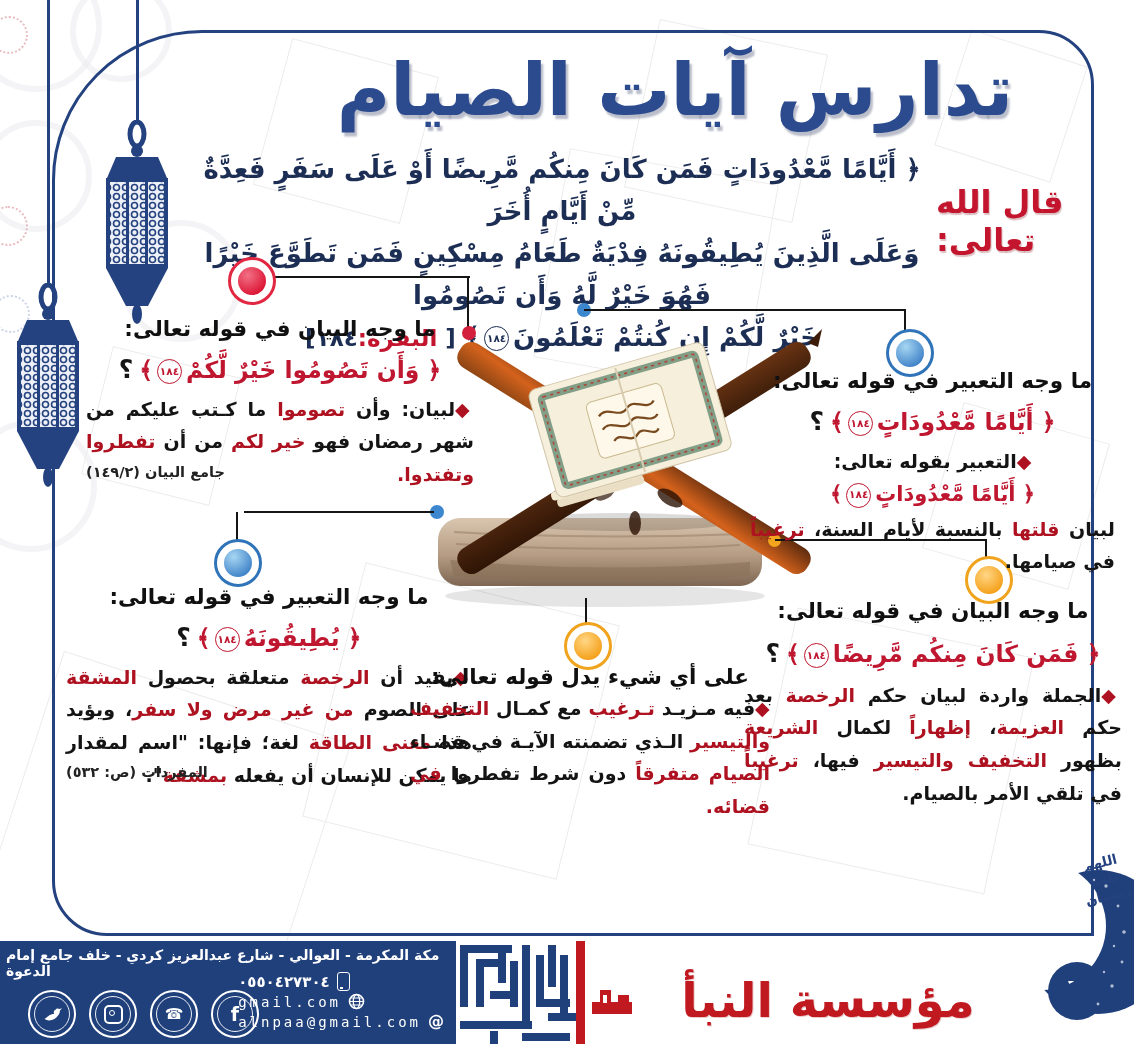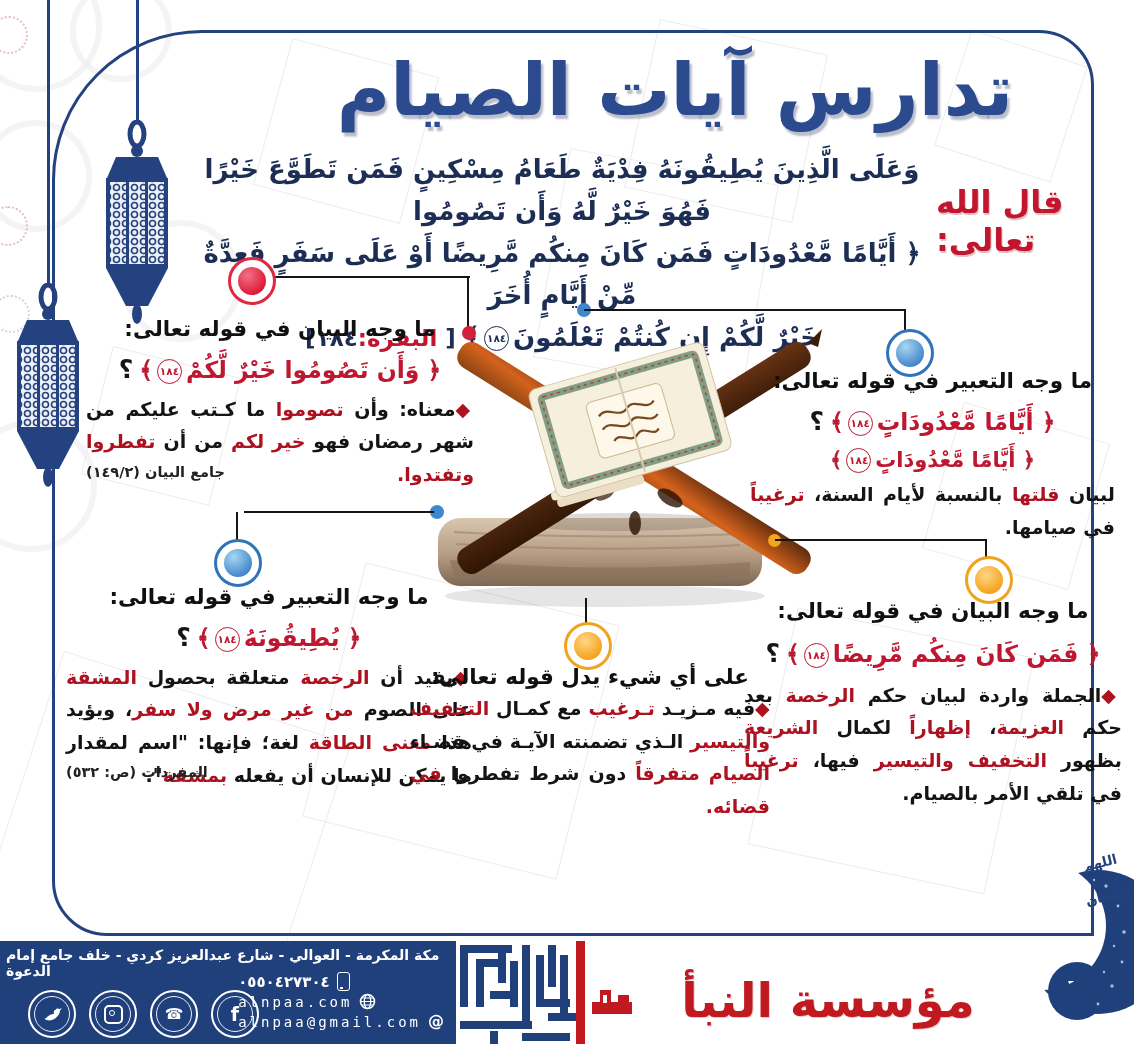--- a/index.html
+++ b/index.html
@@ -123,22 +123,22 @@
     <rect x="35" y="62" width="16" height="82" fill="url(#lat)"></rect>
     <rect x="54" y="62" width="16" height="82" fill="url(#lat)"></rect>
     <path d="M12 148 h62 l-20 38 h-22 z" fill="#24427f"></path>
     <ellipse cx="43" cy="194" rx="5" ry="10" fill="#24427f"></ellipse>
   </svg>
 
   <div class="title">تدارس آيات الصيام</div>
   <div class="qal">قال الله تعالى:</div>
 
   <div class="verse">
+    <div><span>﴿</span> <span>أَيَّامًا مَّعْدُودَاتٍ فَمَن كَانَ مِنكُم مَّرِيضًا أَوْ عَلَى سَفَرٍ فَعِدَّةٌ مِّنْ أَيَّامٍ أُخَرَ</span></div>
     <div><span>وَعَلَى الَّذِينَ يُطِيقُونَهُ فِدْيَةٌ طَعَامُ مِسْكِينٍ فَمَن تَطَوَّعَ خَيْرًا فَهُوَ خَيْرٌ لَّهُ وَأَن تَصُومُوا</span></div>
-    <div><span>﴿</span> <span>أَيَّامًا مَّعْدُودَاتٍ فَمَن كَانَ مِنكُم مَّرِيضًا أَوْ عَلَى سَفَرٍ فَعِدَّةٌ مِّنْ أَيَّامٍ أُخَرَ</span></div>
     <div><span>خَيْرٌ لَّكُمْ إِن كُنتُمْ تَعْلَمُونَ</span><span class="ayah">١٨٤</span><span>﴾</span>&nbsp;<span class="vref"><span>[ </span><span class="em">البقرة:</span><span>١٨٤</span><span>]</span></span></div>
   </div>
 
   <svg class="abs" style="left:420px;top:308px;" width="500" height="330" viewBox="0 0 500 330">
     <defs>
       <linearGradient id="woodTop" x1="0" y1="0" x2="0" y2="1">
         <stop offset="0" stop-color="#d9c6b0"></stop>
           <stop offset=".55" stop-color="#b59b82"></stop>
           <stop offset="1" stop-color="#7d6753"></stop>
       </linearGradient>
@@ -207,27 +207,28 @@
   <div class="dot" style="left:768px;top:534px;width:13px;height:13px;background:#f2a51d;"></div>
   <div class="ln" style="left:775px;top:539px;width:212px;height:2px;"></div>
   <div class="ln" style="left:985px;top:540px;width:2px;height:17px;"></div>
   <div class="bigdot bd-org" style="left:965px;top:556px;">
       <i></i>
     </div>
 
   <div class="callout" style="left:86px;top:314px;width:388px;">
     <div class="h">ما وجه البيان في قوله تعالى:</div>
     <div class="rv"><span>﴿</span> <span>وَأَن تَصُومُوا خَيْرٌ لَّكُمْ</span><span class="ayah">١٨٤</span><span>﴾</span><span class="q">؟</span></div>
-    <div class="bd"><span class="em">◆</span><span>معناه: وأن </span><span class="em">تصوموا</span><span> ما كـتب عليكم من شهر رمضان فهو </span><span class="em">خير لكم</span><span> من أن </span><span class="em">تفطروا وتفتدوا.</span></div>
+    <div class="bd"><span class="em">◆</span><span>لبيان: وأن </span><span class="em">تصوموا</span><span> ما كـتب عليكم من شهر رمضان فهو </span><span class="em">خير لكم</span><span> من أن </span><span class="em">تفطروا وتفتدوا.</span></div>
     <div class="src">جامع البيان (١٤٩/٢)</div>
   </div>
 
   <div class="callout" style="left:750px;top:366px;width:365px;">
     <div class="h">ما وجه التعبير في قوله تعالى:</div>
     <div class="rv"><span>﴿</span> <span>أَيَّامًا مَّعْدُودَاتٍ</span><span class="ayah">١٨٤</span><span>﴾</span><span class="q">؟</span></div>
+    <div class="bd center"><span class="em">◆</span><span>التعبير بقوله تعالى:</span></div>
     <div class="rv" style="font-size:21px;margin:2px 0;"><span>﴿</span> <span>أَيَّامًا مَّعْدُودَاتٍ</span><span class="ayah">١٨٤</span><span>﴾</span></div>
     <div class="bd"><span>لبيان </span><span class="em">قلتها</span><span> بالنسبة لأيام السنة، </span><span class="em">ترغيباً</span><span> في صيامها.</span></div>
   </div>
 
   <div class="callout" style="left:66px;top:582px;width:406px;">
     <div class="h">ما وجه التعبير في قوله تعالى:</div>
     <div class="rv"><span>﴿</span> <span>يُطِيقُونَهُ</span><span class="ayah">١٨٤</span><span>﴾</span><span class="q">؟</span></div>
     <div class="bd"><span class="em">◆</span><span>يفيد أن </span><span class="em">الرخصة</span><span> متعلقة بحصول </span><span class="em">المشقة</span><span> على الصوم </span><span class="em">من غير مرض ولا سفر</span><span>، ويؤيد هذا </span><span class="em">معنى الطاقة</span><span> لغة؛ فإنها: "اسم لمقدار ما يمكن للإنسان أن يفعله </span><span class="em">بمشقة</span><span>".</span></div>
     <div class="src">المفردات (ص: ٥٣٢)</div>
   </div>
@@ -244,21 +245,21 @@
   </div>
 
   <div class="fbar">
     <div class="f-address">مكة المكرمة - العوالي - شارع عبدالعزيز كردي - خلف جامع إمام الدعوة</div>
     <div class="f-rows">
       <div class="f-row">
         <span class="f-phone">٠٥٥٠٤٢٧٣٠٤</span>
         <span class="mob"></span>
       </div>
       <div class="f-row">
-        <span class="f-web">alnpaa.com</span>
+        <span class="f-web">gmail.com</span>
         <svg width="17" height="17" viewBox="0 0 17 17">
             <circle cx="8.5" cy="8.5" r="7" fill="none" stroke="#fff" stroke-width="1.6"></circle>
             <ellipse cx="8.5" cy="8.5" rx="3.2" ry="7" fill="none" stroke="#fff" stroke-width="1.3"></ellipse>
             <path d="M1.8 8.5 h13.4 M2.6 5 h11.8 M2.6 12 h11.8" stroke="#fff" stroke-width="1.2"></path>
           </svg>
       </div>
       <div class="f-row">
         <span class="f-mail">alnpaa@gmail.com</span>
         <span style="font-size:16px;font-weight:bold;">@</span>
       </div>

